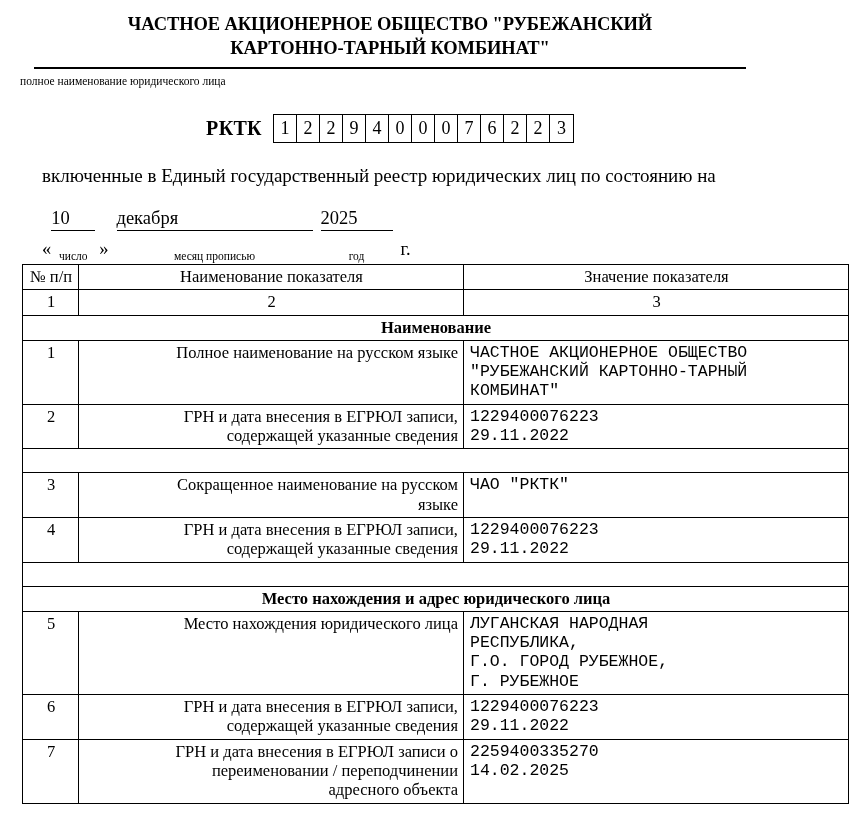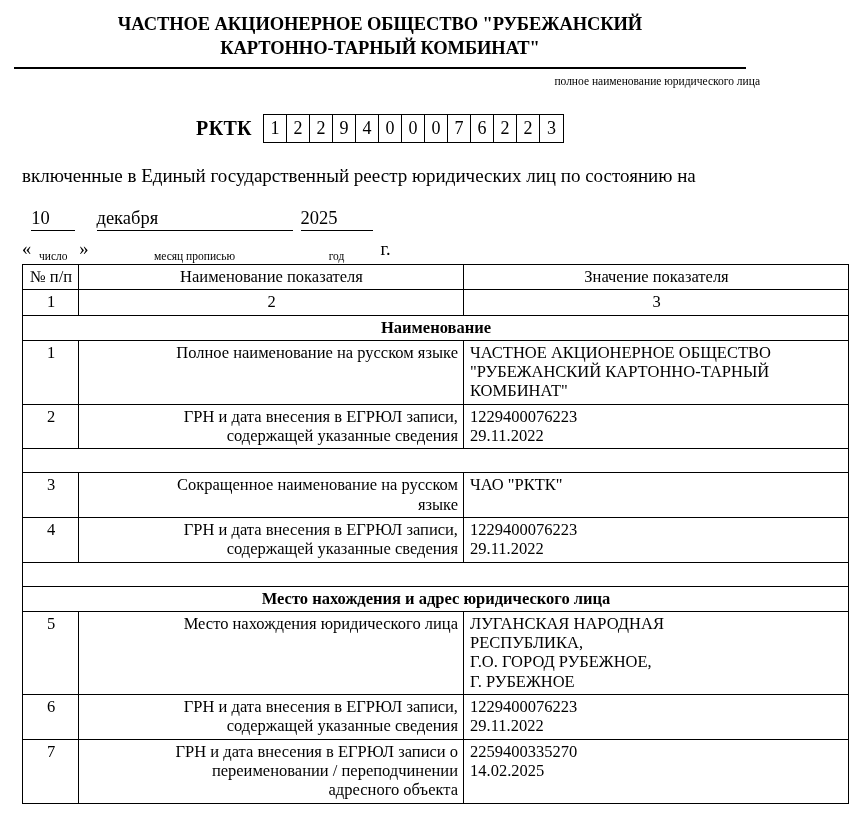--- a/index.html
+++ b/index.html
@@ -15,41 +15,42 @@
     font-family: "Liberation Serif", "DejaVu Serif", serif;
     color: #000000;
     -webkit-font-smoothing: antialiased;
   }
 
   .page {
     position: relative;
     width: 760px;
     height: 828px;
     box-sizing: border-box;
+    padding-left: 20px;
   }
 
   
   .doc-title {
     margin: 0;
     padding: 12px 60px 0 60px;
     text-align: center;
     font-size: 18.5px;
     font-weight: bold;
     line-height: 1.30;
     letter-spacing: -0.1px;
   }
 
   .title-rule {
     height: 0;
     border-top: 2px solid #000;
     margin: 7px 14px 0 14px;
   }
 
   .subtitle-caption {
-    text-align: right;
+    text-align: left;
     font-size: 11.5px;
     margin-top: 6px;
     line-height: 1.1;
   }
 
   
   .ogrn-row {
     display: flex;
     justify-content: center;
     align-items: center;
@@ -157,21 +158,21 @@
     text-align: center;
     font-weight: bold;
     font-size: 16.5px;
     padding-top: 4px;
     padding-bottom: 5px;
   }
   .spacer-cell {
     height: 18px;
     padding: 0;
   }
-  .value-cell { white-space: pre-line; }
+  .value-cell { white-space: pre-line; font-family: Liberation Mono, monospace; }
   .name-cell  { white-space: pre-line; text-align: right; }
 </style>
 </head>
 <body>
 
 <div class="page">
 
   <h1 class="doc-title">ЧАСТНОЕ АКЦИОНЕРНОЕ ОБЩЕСТВО "РУБЕЖАНСКИЙ КАРТОННО-ТАРНЫЙ КОМБИНАТ"</h1>
 
   <div class="title-rule"></div>

